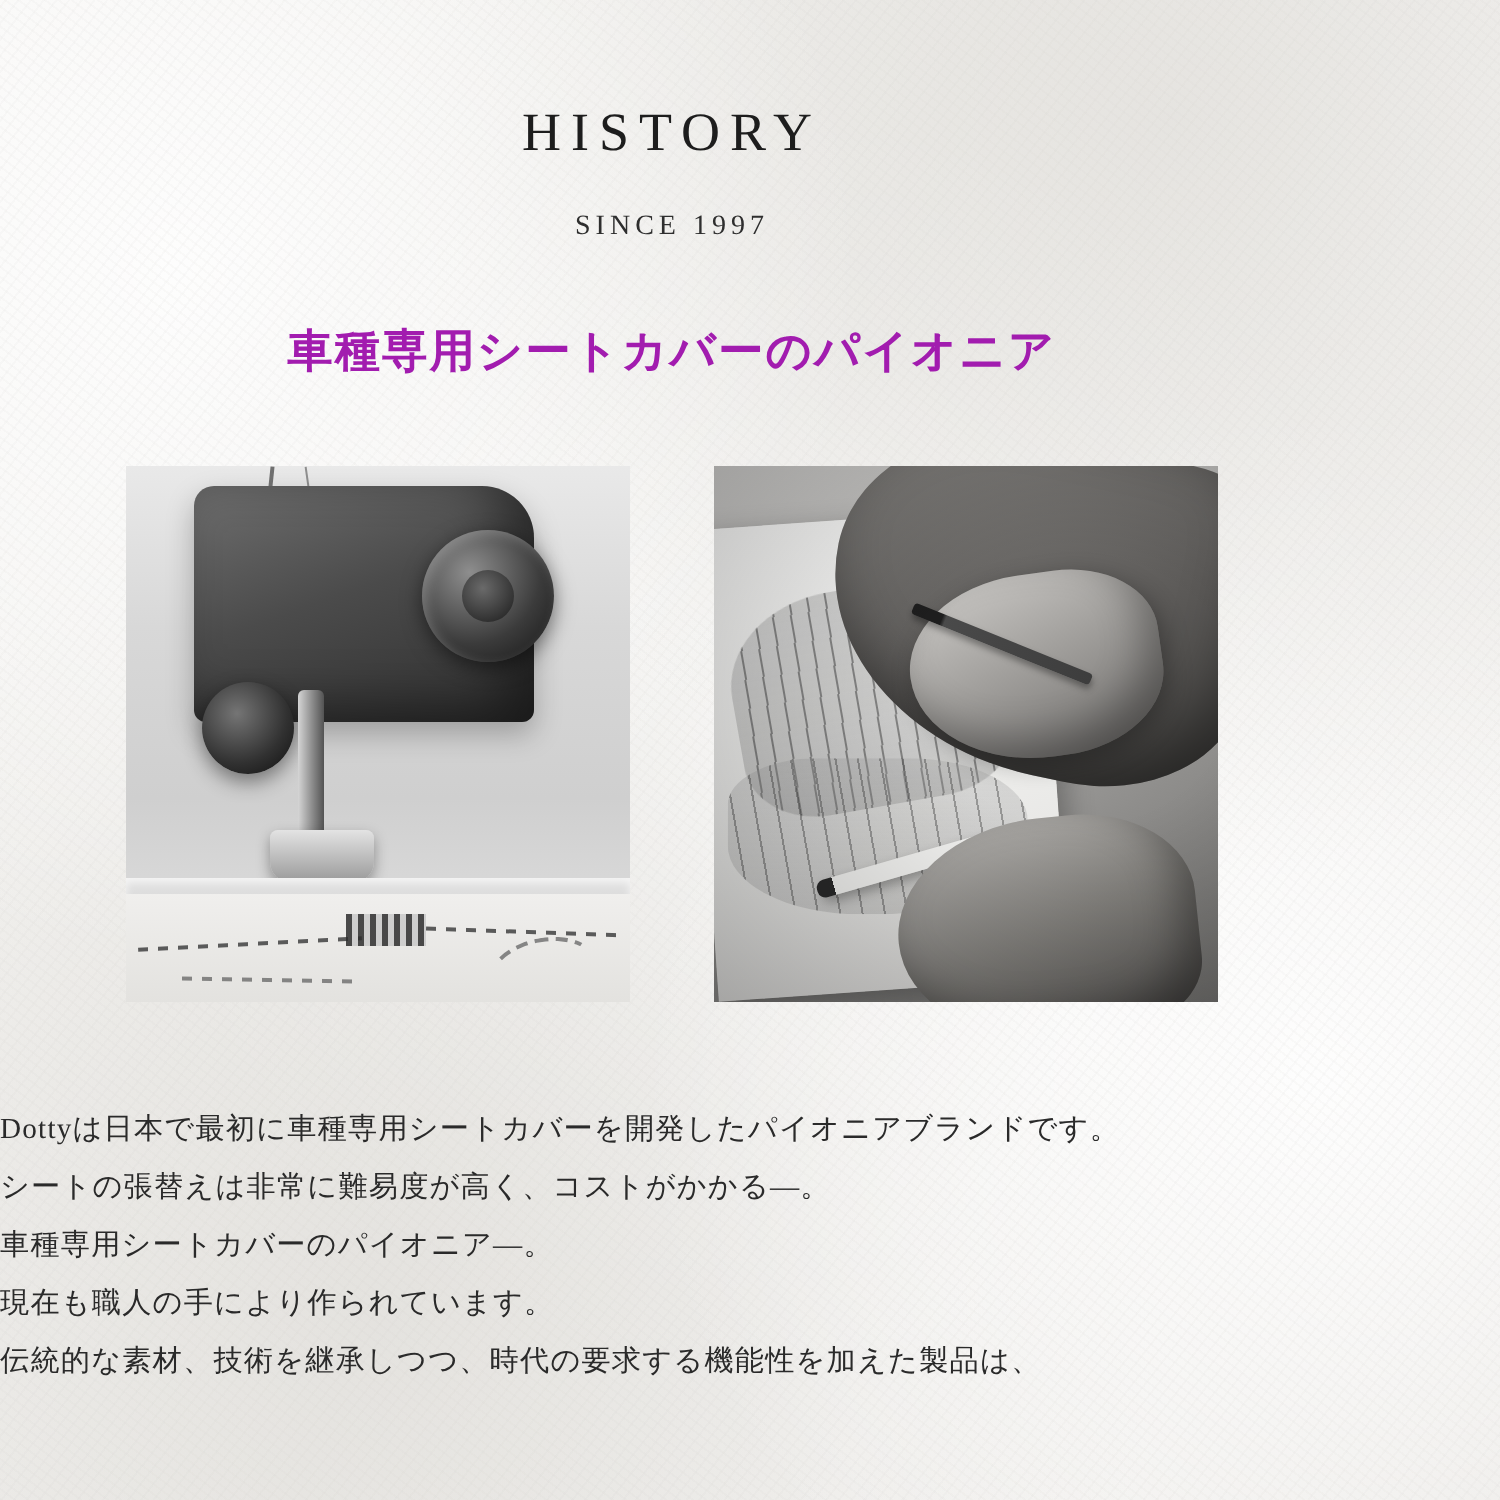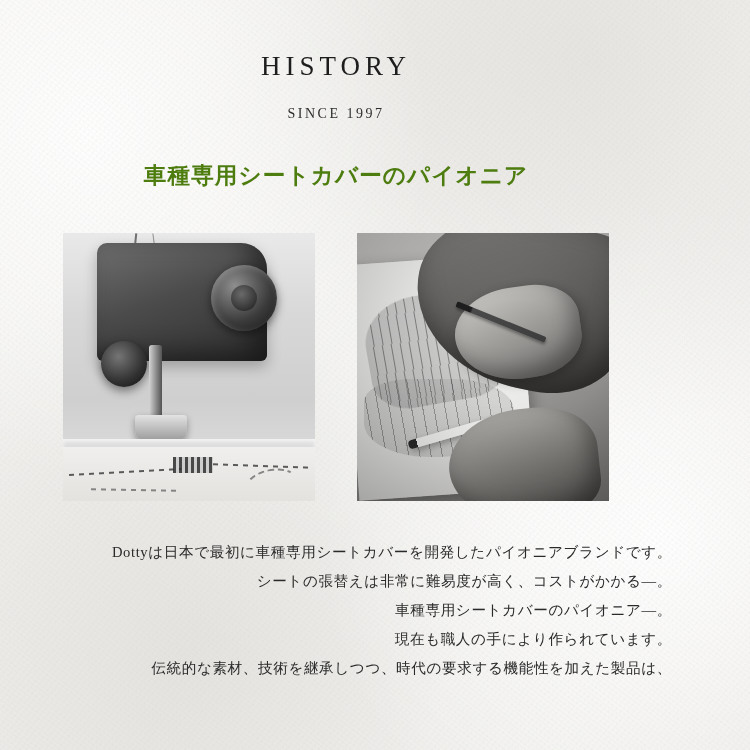--- a/index.html
+++ b/index.html
@@ -66,21 +66,21 @@
     font-size: 14px;
     letter-spacing: 2.5px;
     color: #2e2e2e;
     margin: 24px 0 11px 0;
     font-weight: 400;
   }
   .lead {
     font-family: "Liberation Serif", serif;
     font-size: 22.5px;
     letter-spacing: 1.2px;
-    color: #4d7c0f;
+    color: #a21caf;
     margin: 38px 0 0 0;
     font-weight: 700;
   }
 
   .images-row {
     display: flex;
     justify-content: center;
     gap: 42px;
     margin-top: 42px;
   }
@@ -271,22 +271,22 @@
     transform: rotate(-6deg);
     box-shadow: inset -8px -10px 22px rgba(0,0,0,0.35);
   }
   .sk-shadow {
     position: absolute;
     inset: 0;
     background: radial-gradient(ellipse at 72% 42%, rgba(0,0,0,0) 30%, rgba(0,0,0,0.28) 100%);
   }
 
   .body-text {
-    margin-top: 37px;
-    text-align: right;
+    margin-top: 50px;
+    text-align: left;
     font-family: "Liberation Serif", serif;
     font-size: 14.6px;
     line-height: 2.0;
     color: #2a2a2a;
     letter-spacing: 0.6px;
   }
   .body-text p {
     margin: 0;
   }
 </style>

